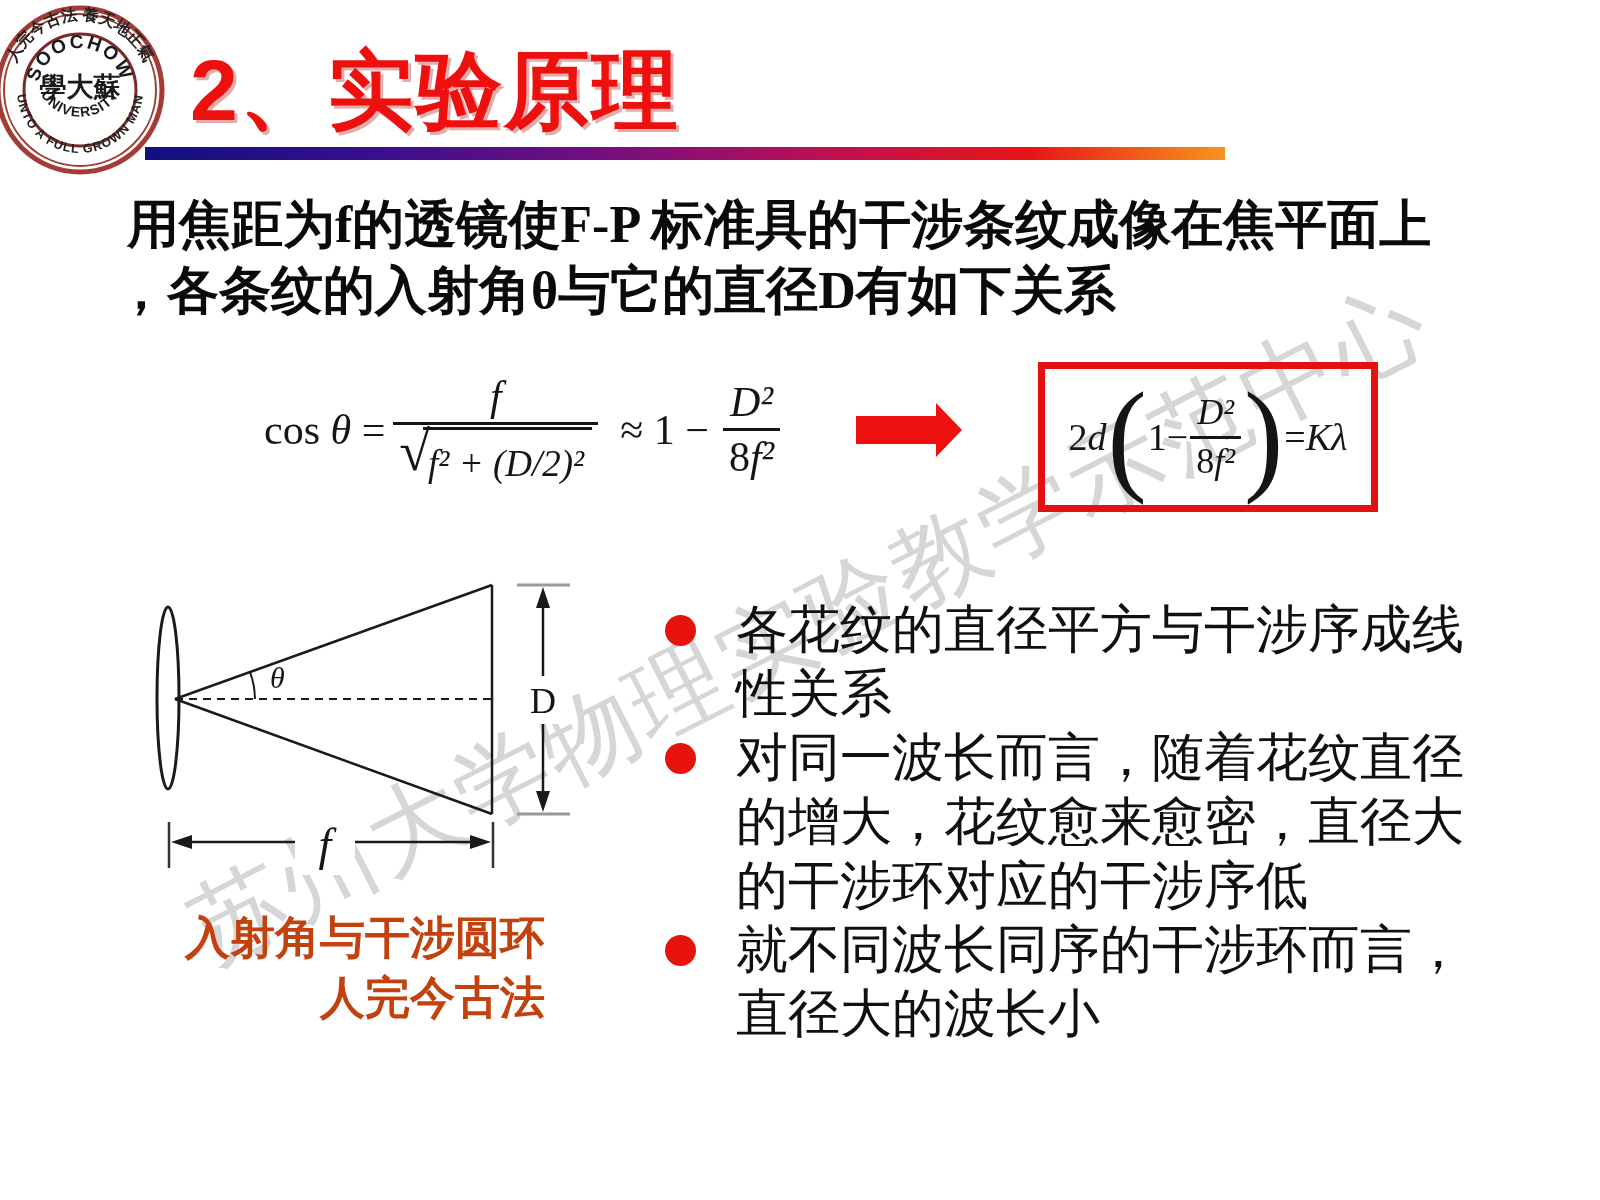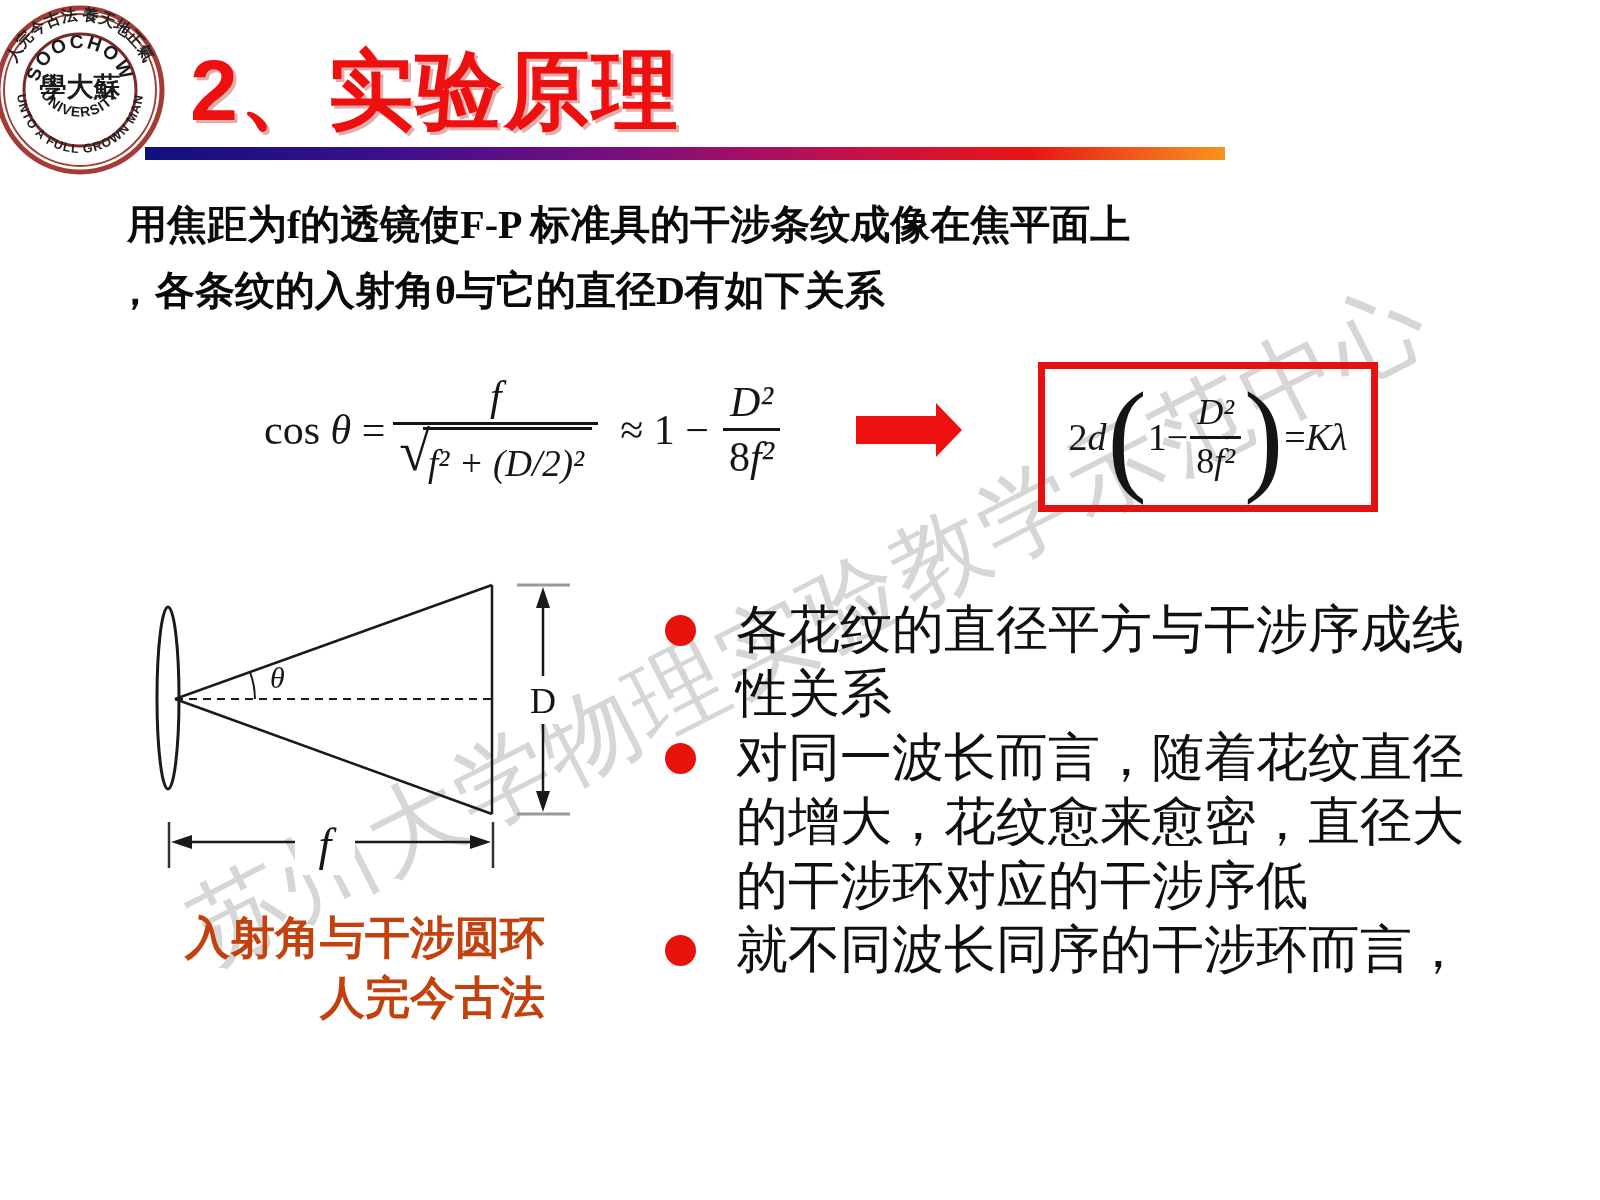--- a/index.html
+++ b/index.html
@@ -50,21 +50,21 @@
     width: 1080px; height: 13px;
     background: linear-gradient(90deg, #10107e 0%, #3a0f8e 22%, #7a0e7e 44%,
                 #c01050 64%, #e81515 82%, #f7941e 100%);
   }
 
   
   .intro {
     position: absolute; left: 127px; top: 192px;
     width: 1360px;
     font-weight: bold;
-    font-size: 40px;
+    font-size: 52px;
     line-height: 66px;
     color: #0a0a0a;
     font-family: "Liberation Serif", "DejaVu Serif", serif;
     white-space: nowrap;
   }
   .intro .hang { margin-left: -12px; }
 
   
   .math { color: #151515; font-family: "Liberation Serif", "DejaVu Serif", serif; }
   .formula-left {
@@ -263,16 +263,17 @@
     </div>
     <div class="bullet-item">
       <span class="bullet-dot"></span>
       <div class="bullet-line">对同一波长而言，随着花纹直径</div>
       <div class="bullet-line">的增大，花纹愈来愈密，直径大</div>
       <div class="bullet-line">的干涉环对应的干涉序低</div>
     </div>
     <div class="bullet-item">
       <span class="bullet-dot"></span>
       <div class="bullet-line">就不同波长同序的干涉环而言，</div>
+      <div class="bullet-line">直径大的波长小</div>
     </div>
   </div>
 
 </div>
 
 </body></html>

